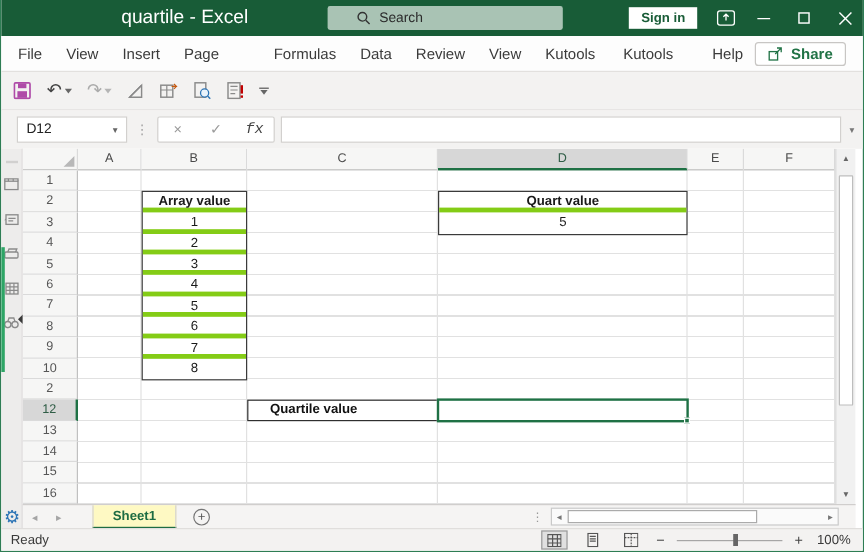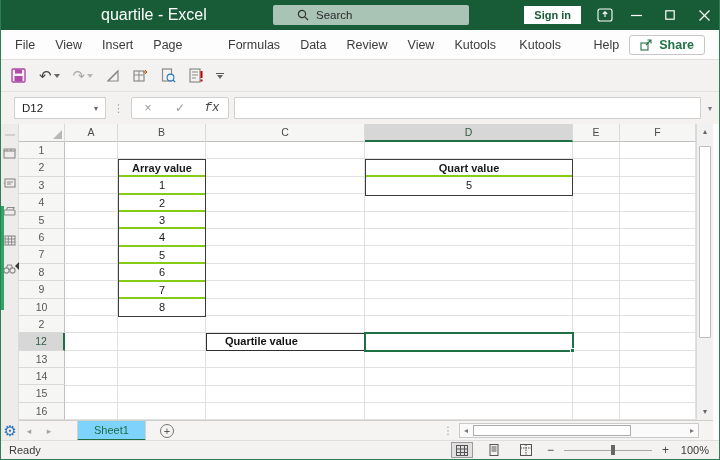--- a/index.html
+++ b/index.html
@@ -87,21 +87,21 @@
   .cells { position:absolute; left:46px; top:18px; width:631px; height:278px;
            background:
              linear-gradient(#E1E1E1,#E1E1E1) 52px 0 / 1px 100% no-repeat,
              linear-gradient(#E1E1E1,#E1E1E1) 140px 0 / 1px 100% no-repeat,
              linear-gradient(#E1E1E1,#E1E1E1) 299px 0 / 1px 100% no-repeat,
              linear-gradient(#E1E1E1,#E1E1E1) 507px 0 / 1px 100% no-repeat,
              linear-gradient(#E1E1E1,#E1E1E1) 554px 0 / 1px 100% no-repeat,
              linear-gradient(#E1E1E1,#E1E1E1) 630px 0 / 1px 100% no-repeat,
              repeating-linear-gradient(to bottom, #fff 0 16.4px, #E1E1E1 16.4px 17.4px); }
   .block { position:absolute; border:1px solid #3b3b3b; background:#fff; }
-  .bcell { height:17.4px; border-bottom:2px solid #84cc16; font-size:11px; color:#1a1a1a;
+  .bcell { height:17.4px; border-bottom:4px solid #84cc16; font-size:11px; color:#1a1a1a;
            text-align:center; line-height:16.5px; cursor:cell; }
   .bcell:last-child { border-bottom:none; }
   .bcell.hdr { font-weight:bold; }
   .c12 { position:absolute; left:187px; top:208.9px; width:159.5px; height:18.6px;
          border:1.5px solid #2F2F2F; background:#fff; font-weight:bold; font-size:11px;
          color:#111; line-height:15px; padding-left:18px; cursor:cell; }
   .d12 { position:absolute; left:345px; top:208px; width:210px; height:19.6px;
          border:2px solid #1F7145; background:#fff; cursor:cell; }
   .fill-handle { position:absolute; right:-3px; bottom:-3px; width:5px; height:5px;
                  background:#1F7145; border:1px solid #fff; }
@@ -109,23 +109,23 @@
              border-left:1px solid #DADADA; }
   .vs-arrow { height:16px; text-align:center; font-size:8px; color:#666; line-height:16px; cursor:pointer; }
   .vs-arrow.down { position:absolute; bottom:0; width:100%; }
   .vs-thumb { position:absolute; left:2px; top:22px; width:12px; height:192px; background:#fff;
               border:1px solid #BDBDBD; border-radius:1px; cursor:grab; }
 
   
   .sheetbar { position:absolute; left:18px; top:420px; width:694px; height:20px; background:#F5F4F3;
               border-top:1px solid #D0CECD; display:flex; align-items:center; }
   .nav-arrow { width:20px; text-align:center; color:#A5A5A5; font-size:9px; cursor:pointer; }
-  .tab-active { margin-left:18px; height:20px; background:#7dd3fc; border-left:1px solid #D4D2D0;
+  .tab-active { margin-left:18px; height:20px; background:#fef9c3; border-left:1px solid #D4D2D0;
                 border-right:1px solid #D4D2D0; border-bottom:2px solid #1E6C43; padding:0 16px;
-                font-size:11px; font-weight:normal; color:#1E6C43; line-height:18px; cursor:pointer; }
+                font-size:11px; font-weight:bold; color:#1E6C43; line-height:18px; cursor:pointer; }
   .addsheet { margin-left:14px; width:14px; height:14px; border:1px solid #767676; border-radius:50%;
               color:#555; font-size:11px; line-height:12px; text-align:center; cursor:pointer; }
   .sb-dots { margin-left:auto; color:#999; font-size:10px; margin-right:6px; }
   .hscroll { position:relative; width:240px; height:15px; background:#FAFAFA; border:1px solid #C9C9C9;
              margin-right:14px; }
   .hs-arrow { position:absolute; top:0; width:12px; height:13px; text-align:center; font-size:8px;
               color:#777; line-height:13px; cursor:pointer; }
   .hs-arrow.left { left:0; } .hs-arrow.right { right:0; }
   .hs-thumb { position:absolute; left:13px; top:1px; width:158px; height:11px; background:#fff;
               border:1px solid #ABABAB; cursor:grab; }

